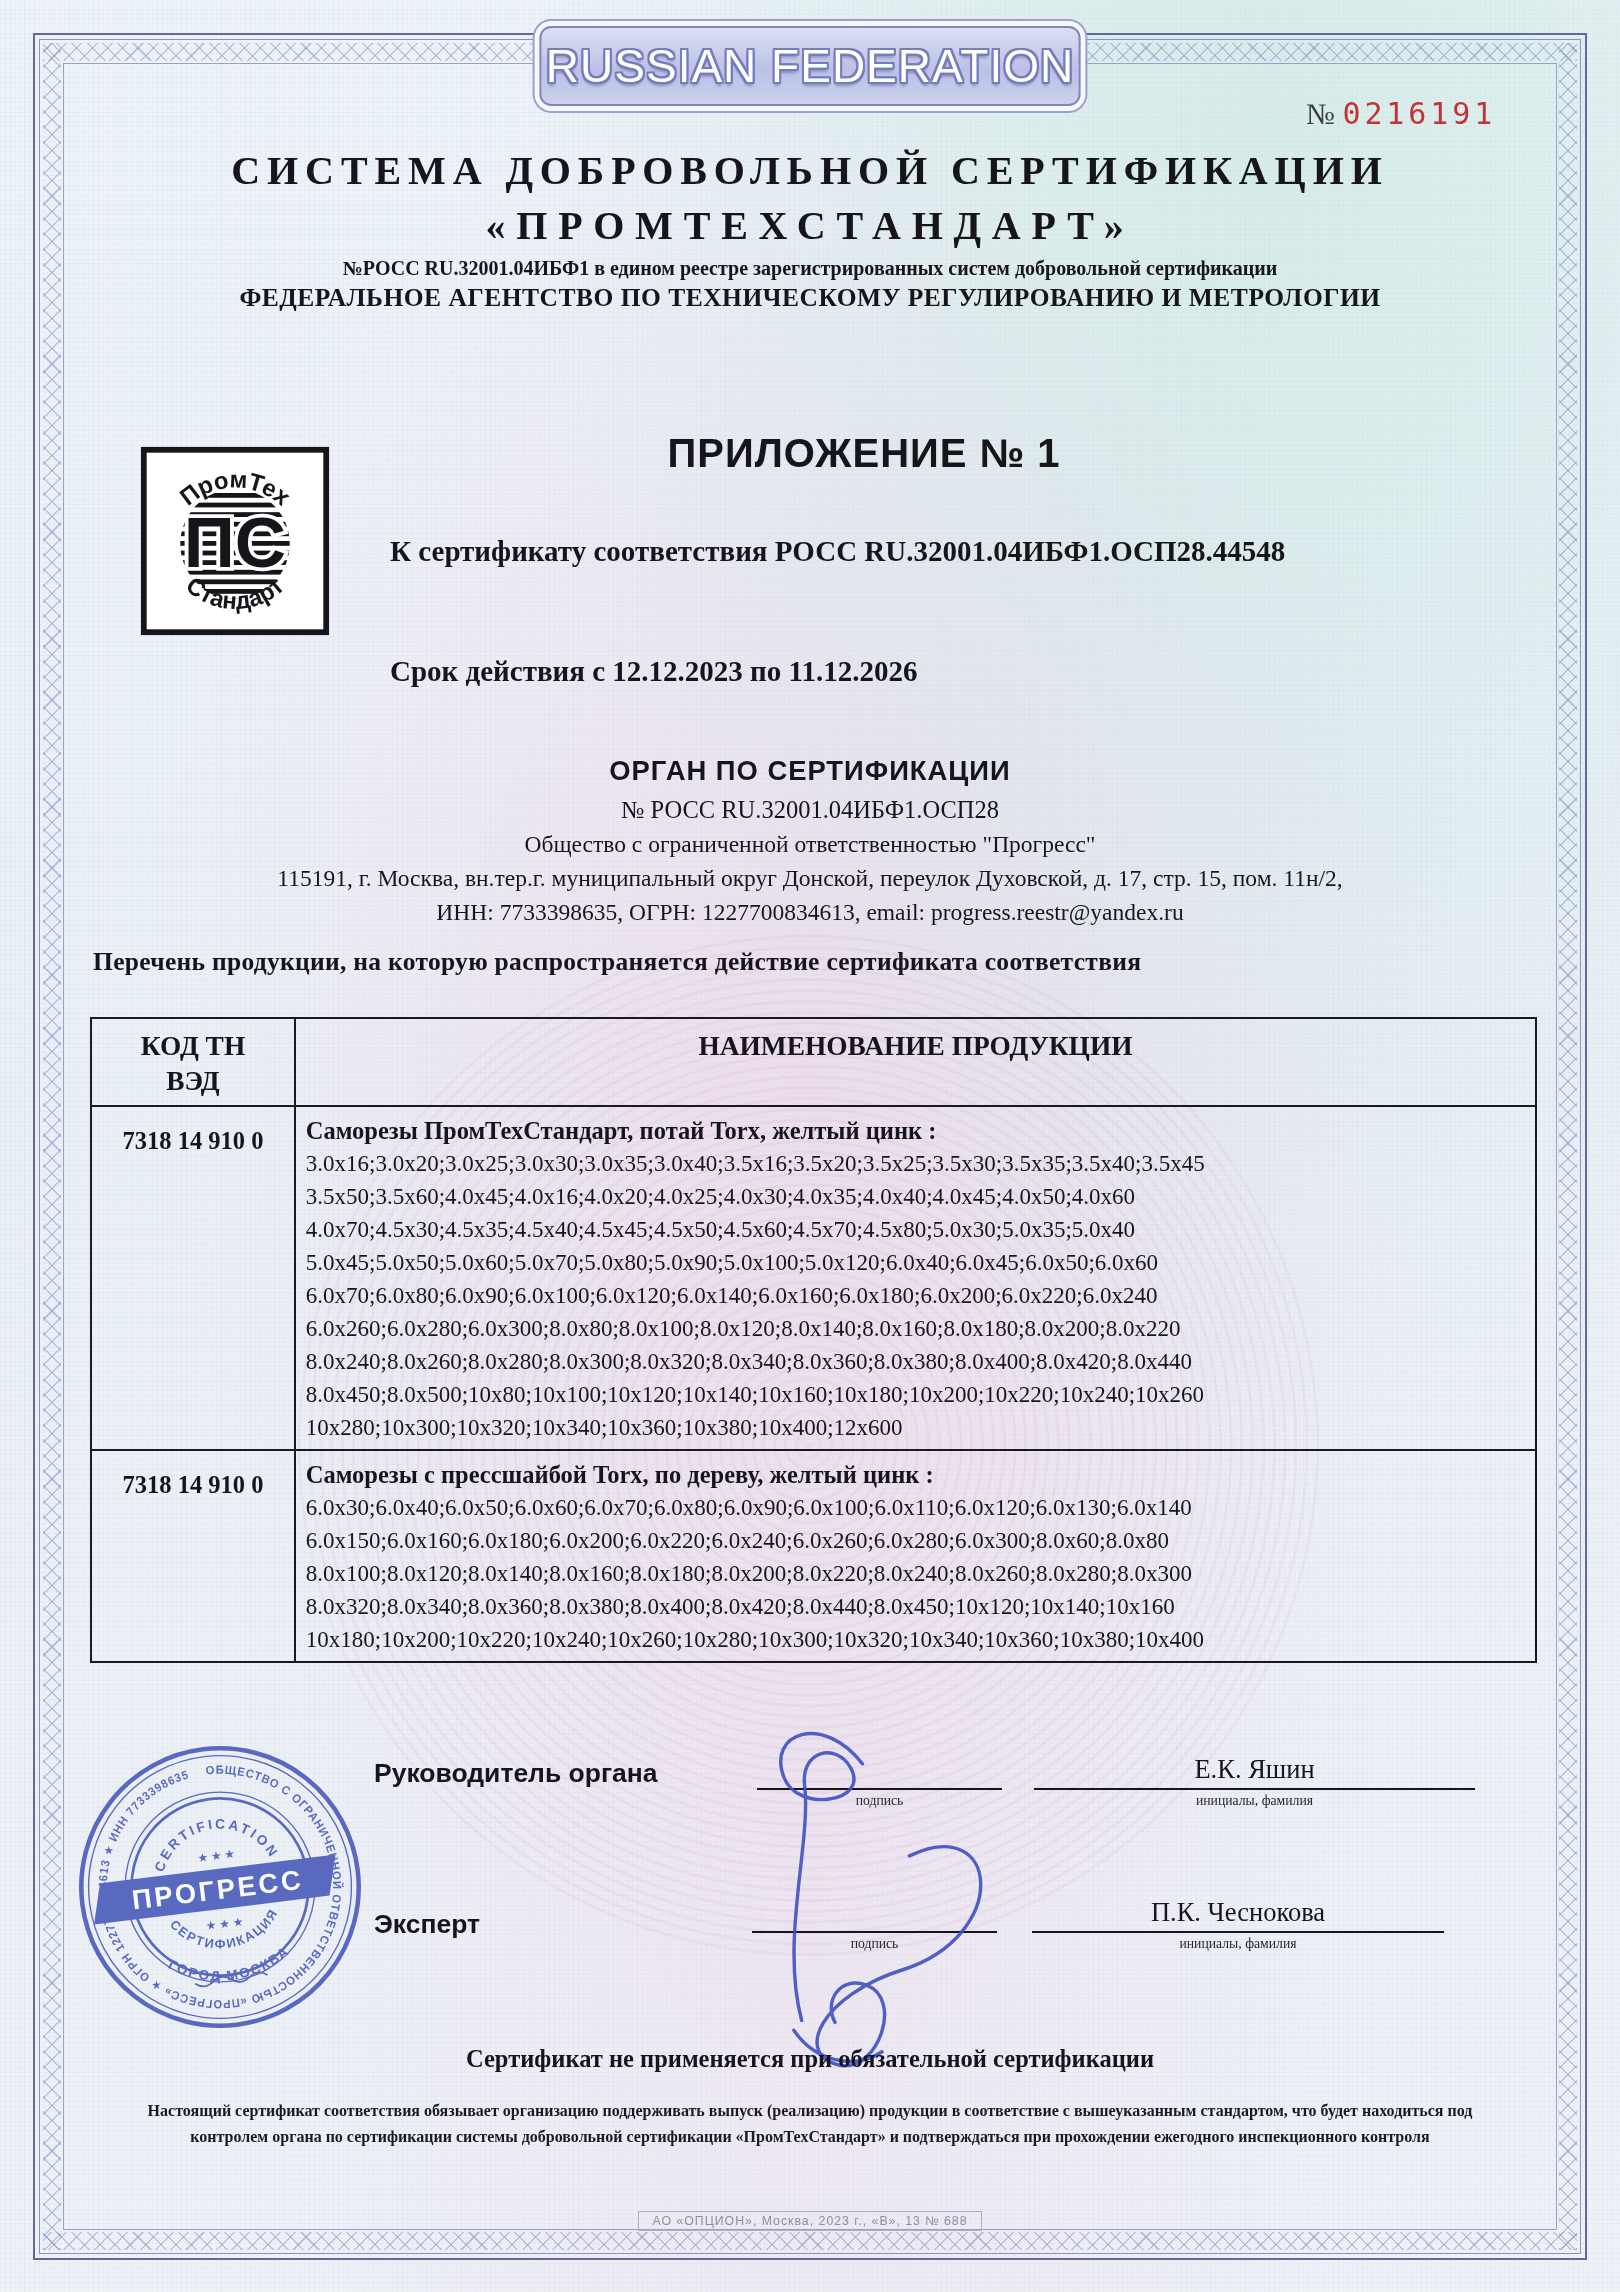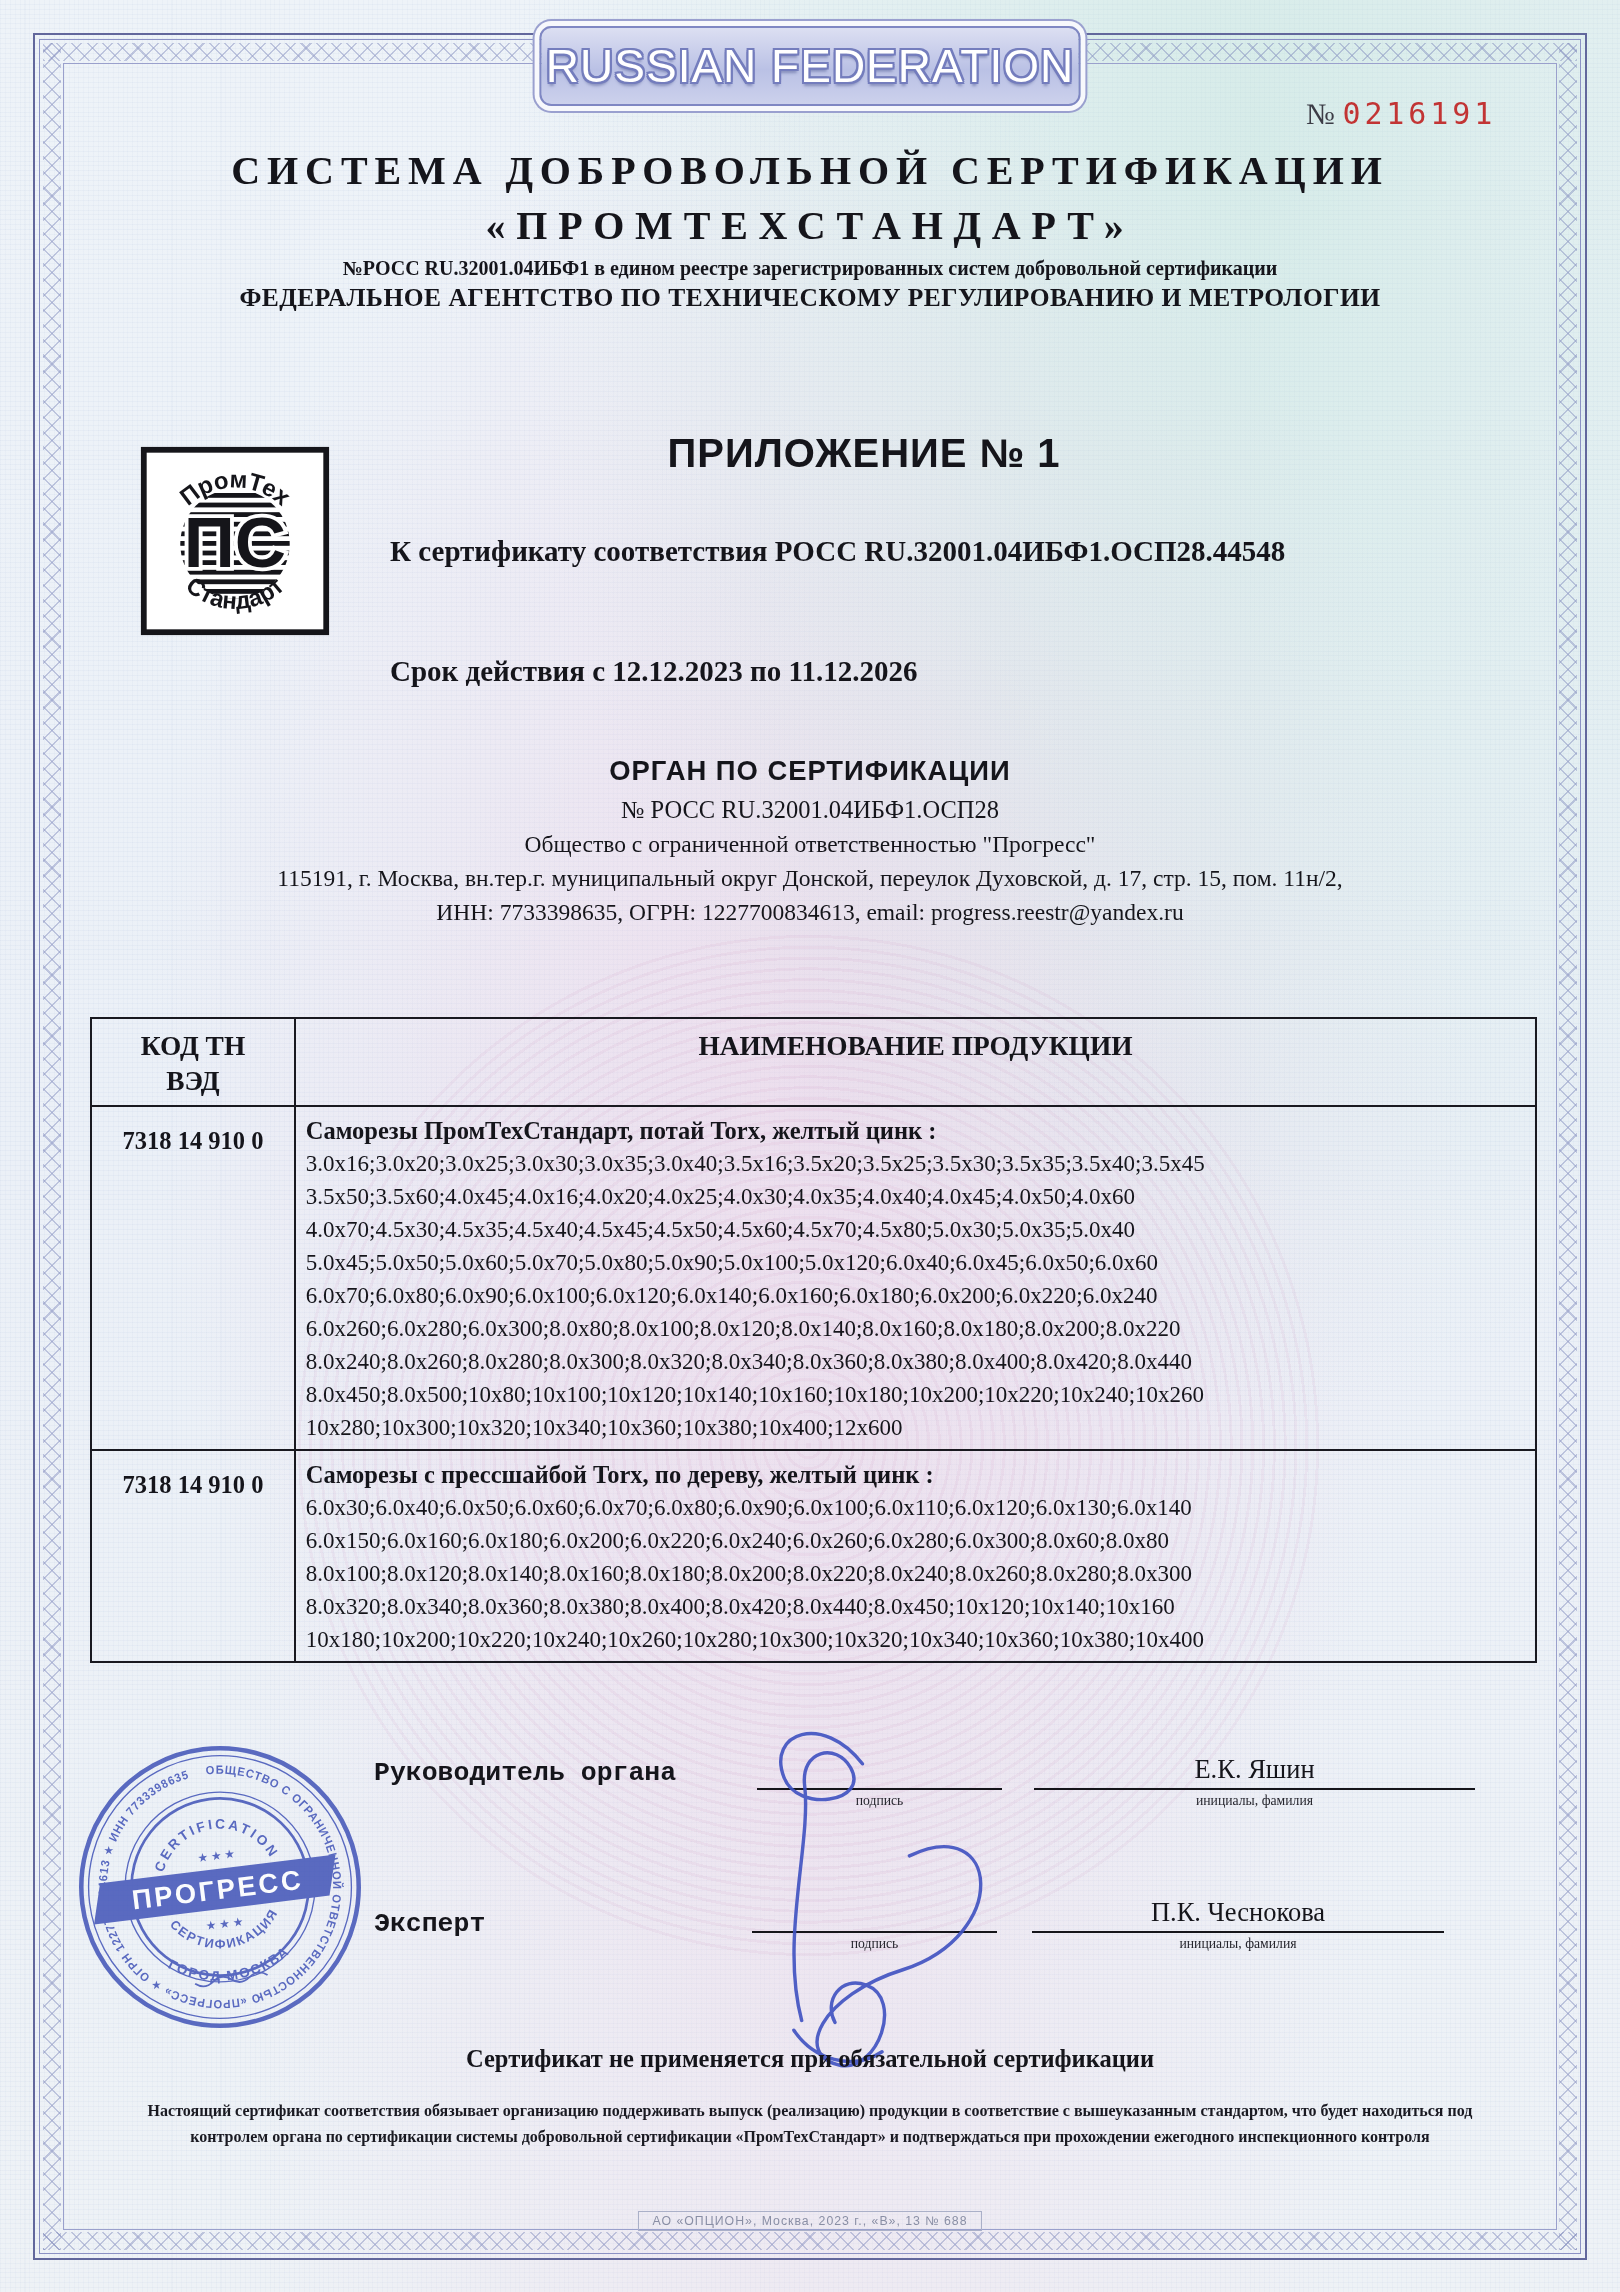--- a/index.html
+++ b/index.html
@@ -68,21 +68,21 @@
   .t-row { display:grid; grid-template-columns:204px 1fr; }
   .t-row + .t-row { border-top:2.5px solid #191920; }
   .cell { padding:4.9px 9.8px; }
   .cell.code { border-right:2.5px solid #191920; text-align:center; font-weight:bold; font-size:24.5px; padding-top:20px; }
   .cell.hdr1 { font-weight:bold; font-size:27.4px; line-height:1.3; padding-top:9.8px; }
   .hdr1 span { display:inline-block; width:127px; }
   .cell.hdr2 { text-align:center; font-weight:bold; font-size:27.4px; padding-top:11.8px; padding-bottom:33px; }
   .row-title { font-weight:bold; font-size:24.5px; line-height:33px; margin-top:2px; }
   .size-line { font-size:23px; line-height:33px; white-space:nowrap; }
   
-  .role { position:absolute; font-family:Liberation Mono, monospace; font-weight:bold; font-size:26.5px; }
+  .role { position:absolute; font-family:Liberation Sans, sans-serif; font-weight:bold; font-size:26.5px; }
   .role1 { left:374px; top:1758px; }
   .role2 { left:374px; top:1909px; }
   .sig-slot { position:absolute; display:flex; flex-direction:column; justify-content:flex-end; }
   .sig-slot .line { border-bottom:2.5px solid #15151a; width:100%; }
   .sig-slot .name { font-size:26.5px; text-align:center; padding-bottom:2.9px; white-space:nowrap; }
   .sig-slot .cap { font-size:13.7px; text-align:center; color:#26262e; margin-top:2.9px; }
   .slot-sign1 { left:757px; top:1764px; width:245px; height:45px; }
   .slot-name1 { left:1034px; top:1760px; width:441px; height:49px; }
   .slot-sign2 { left:752px; top:1907px; width:245px; height:45px; }
   .slot-name2 { left:1032px; top:1903px; width:412px; height:49px; }
@@ -145,20 +145,21 @@
 
   <div class="cert1">К сертификату соответствия РОСС RU.32001.04ИБФ1.ОСП28.44548</div>
   <div class="validity">Срок действия с 12.12.2023 по 11.12.2026</div>
 
   <div class="ctr organ-title">ОРГАН ПО СЕРТИФИКАЦИИ</div>
   <div class="ctr organ-num">№ РОСС RU.32001.04ИБФ1.ОСП28</div>
   <div class="ctr organ-co">Общество с ограниченной ответственностью "Прогресс"</div>
   <div class="ctr organ-addr">115191, г. Москва, вн.тер.г. муниципальный округ Донской, переулок Духовской, д. 17, стр. 15, пом. 11н/2,</div>
   <div class="ctr organ-inn">ИНН: 7733398635, ОГРН: 1227700834613, email: progress.reestr@yandex.ru</div>
 
+  <div class="perechen">Перечень продукции, на которую распространяется действие сертификата соответствия</div>
 
   <div class="ptable">
     <div class="t-row">
       <div class="cell code hdr1"><span>КОД ТН ВЭД</span></div>
       <div class="cell hdr2">НАИМЕНОВАНИЕ ПРОДУКЦИИ</div>
     </div>
     <div class="t-row">
       <div class="cell code">7318 14 910 0</div>
       <div class="cell">
         <div class="row-title">Саморезы ПромТехСтандарт, потай Torx, желтый цинк :</div>

